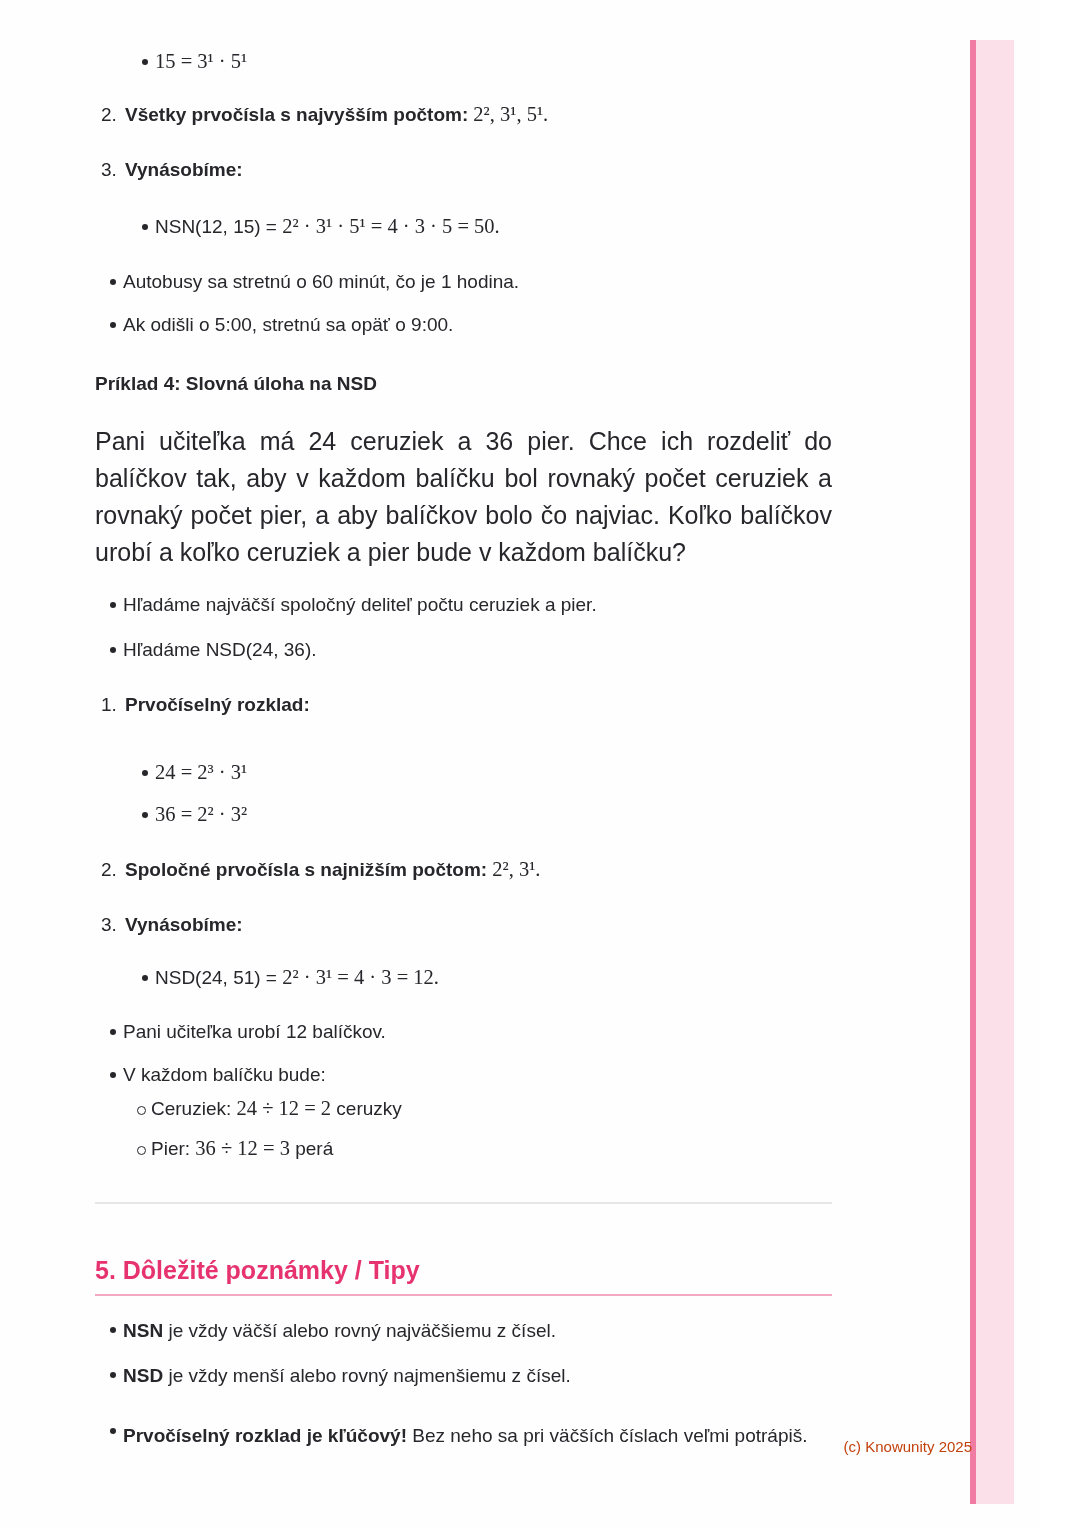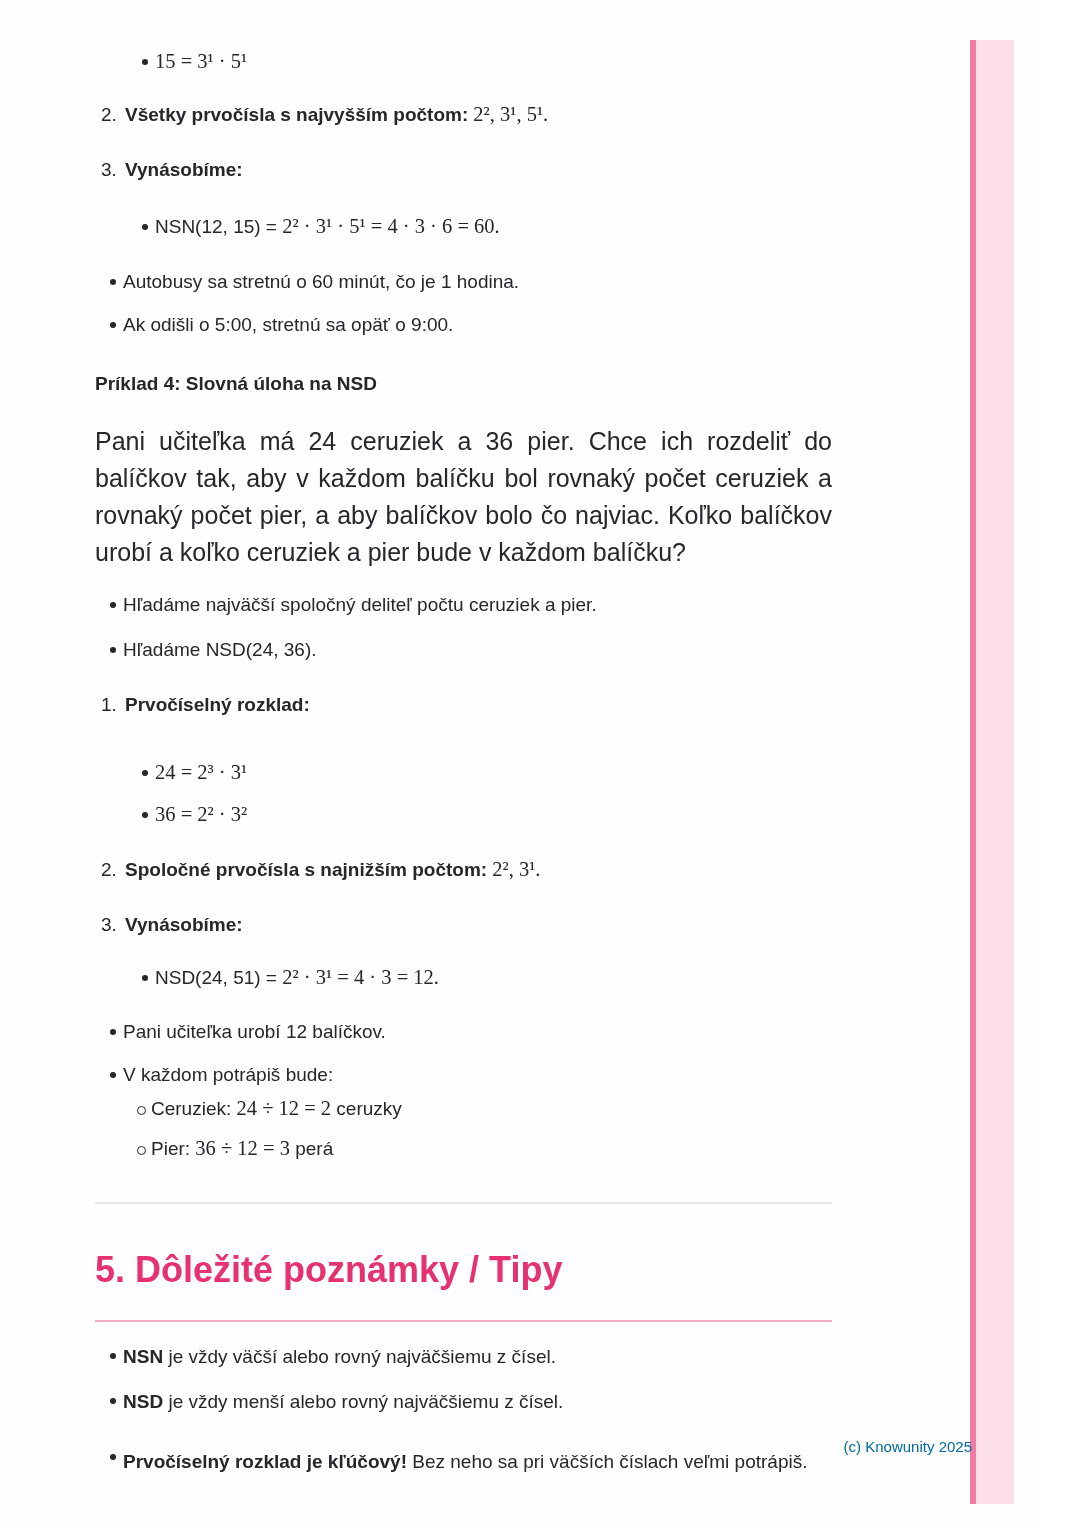--- a/index.html
+++ b/index.html
@@ -39,47 +39,47 @@
     line-height:37px;
     font-size:25px;
   }
   .h-bold{font-weight:700;}
   .divider{
     border:none;
     border-top:2px solid #e7e7ea;
     margin:40px 0 0 0;
   }
   .section-heading{
-    font-size:36px;
+    font-size:25px;
     line-height:40px;
     font-weight:700;
     color:#e6336f;
     border-bottom:2px solid #f2a9c4;
-    padding-bottom:30px;
+    padding-bottom:4px;
     margin-top:46px;
   }
   .stripe-dark{
     position:absolute;
     left:970px;top:40px;
     width:6px;height:1464px;
     background:#f07ca4;
   }
   .stripe-light{
     position:absolute;
     left:976px;top:40px;
     width:38px;height:1464px;
     background:#fbdfe9;
   }
   .watermark{
     position:absolute;
     top:1438px;
     right:68px;
     font-size:15px;
     line-height:18px;
-    color:#0369a1;
+    color:#c2410c;
     z-index:5;
   }
 </style>
 </head>
 <body>
 
 <div class="page">
 
   <div class="stripe-dark"></div>
   <div class="stripe-light"></div>
@@ -100,21 +100,21 @@
 
     <div class="numrow" style="margin-top:28px">
       <span class="numcol">3.</span>
       <span><b>Vynásobíme:</b></span>
     </div>
 
     <div class="li l2" style="margin-top:30px">
       <span class="mk">
           <span class="dot"></span>
         </span>
-      <span><span>NSN(12, 15) = </span><span class="math">2² · 3¹ · 5¹ = 4 · 3 · 6 = 60.</span></span>
+      <span><span>NSN(12, 15) = </span><span class="math">2² · 3¹ · 5¹ = 4 · 3 · 5 = 50.</span></span>
     </div>
 
     <div class="li l1" style="margin-top:28px">
       <span class="mk">
           <span class="dot"></span>
         </span>
       <span>Autobusy sa stretnú o 60 minút, čo je 1 hodina.</span>
     </div>
 
     <div class="li l1" style="margin-top:16px">
@@ -182,21 +182,21 @@
       <span class="mk">
           <span class="dot"></span>
         </span>
       <span>Pani učiteľka urobí 12 balíčkov.</span>
     </div>
 
     <div class="li l1" style="margin-top:16px">
       <span class="mk">
           <span class="dot"></span>
         </span>
-      <span>V každom potrápiš bude:</span>
+      <span>V každom balíčku bude:</span>
     </div>
 
     <div class="li l3" style="margin-top:7px">
       <span class="mk">
           <span class="ring"></span>
         </span>
       <span><span>Ceruziek: </span><span class="math">24 ÷ 12 = 2</span><span> ceruzky</span></span>
     </div>
 
     <div class="li l3" style="margin-top:13px">
@@ -214,21 +214,21 @@
       <span class="mk">
           <span class="dot"></span>
         </span>
       <span><b>NSN</b><span> je vždy väčší alebo rovný najväčšiemu z čísel.</span></span>
     </div>
 
     <div class="li l1" style="margin-top:15px;line-height:30px">
       <span class="mk">
           <span class="dot"></span>
         </span>
-      <span><b>NSD</b><span> je vždy menší alebo rovný najväčšiemu z čísel.</span></span>
+      <span><b>NSD</b><span> je vždy menší alebo rovný najmenšiemu z čísel.</span></span>
     </div>
 
     <div class="li l1" style="margin-top:26px;line-height:37px">
       <span class="mk">
           <span class="dot"></span>
         </span>
       <span><b>Prvočíselný rozklad je kľúčový!</b><span> Bez neho sa pri väčších číslach veľmi potrápiš.</span></span>
     </div>
 
   </main>

